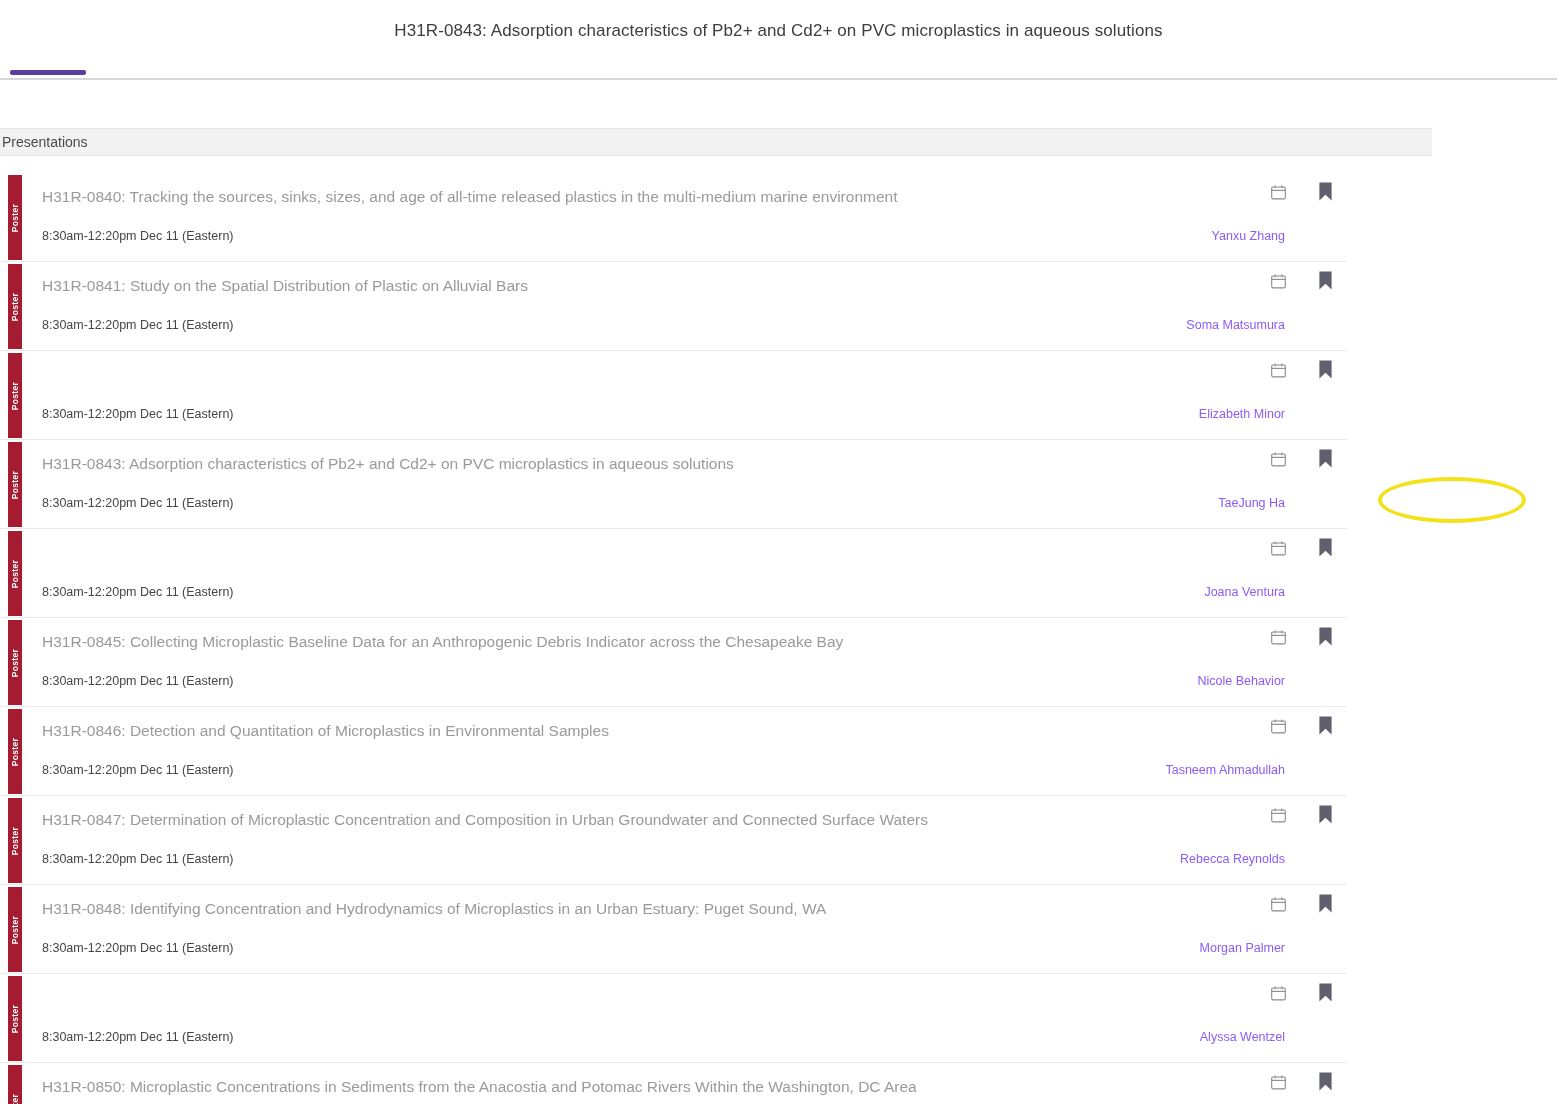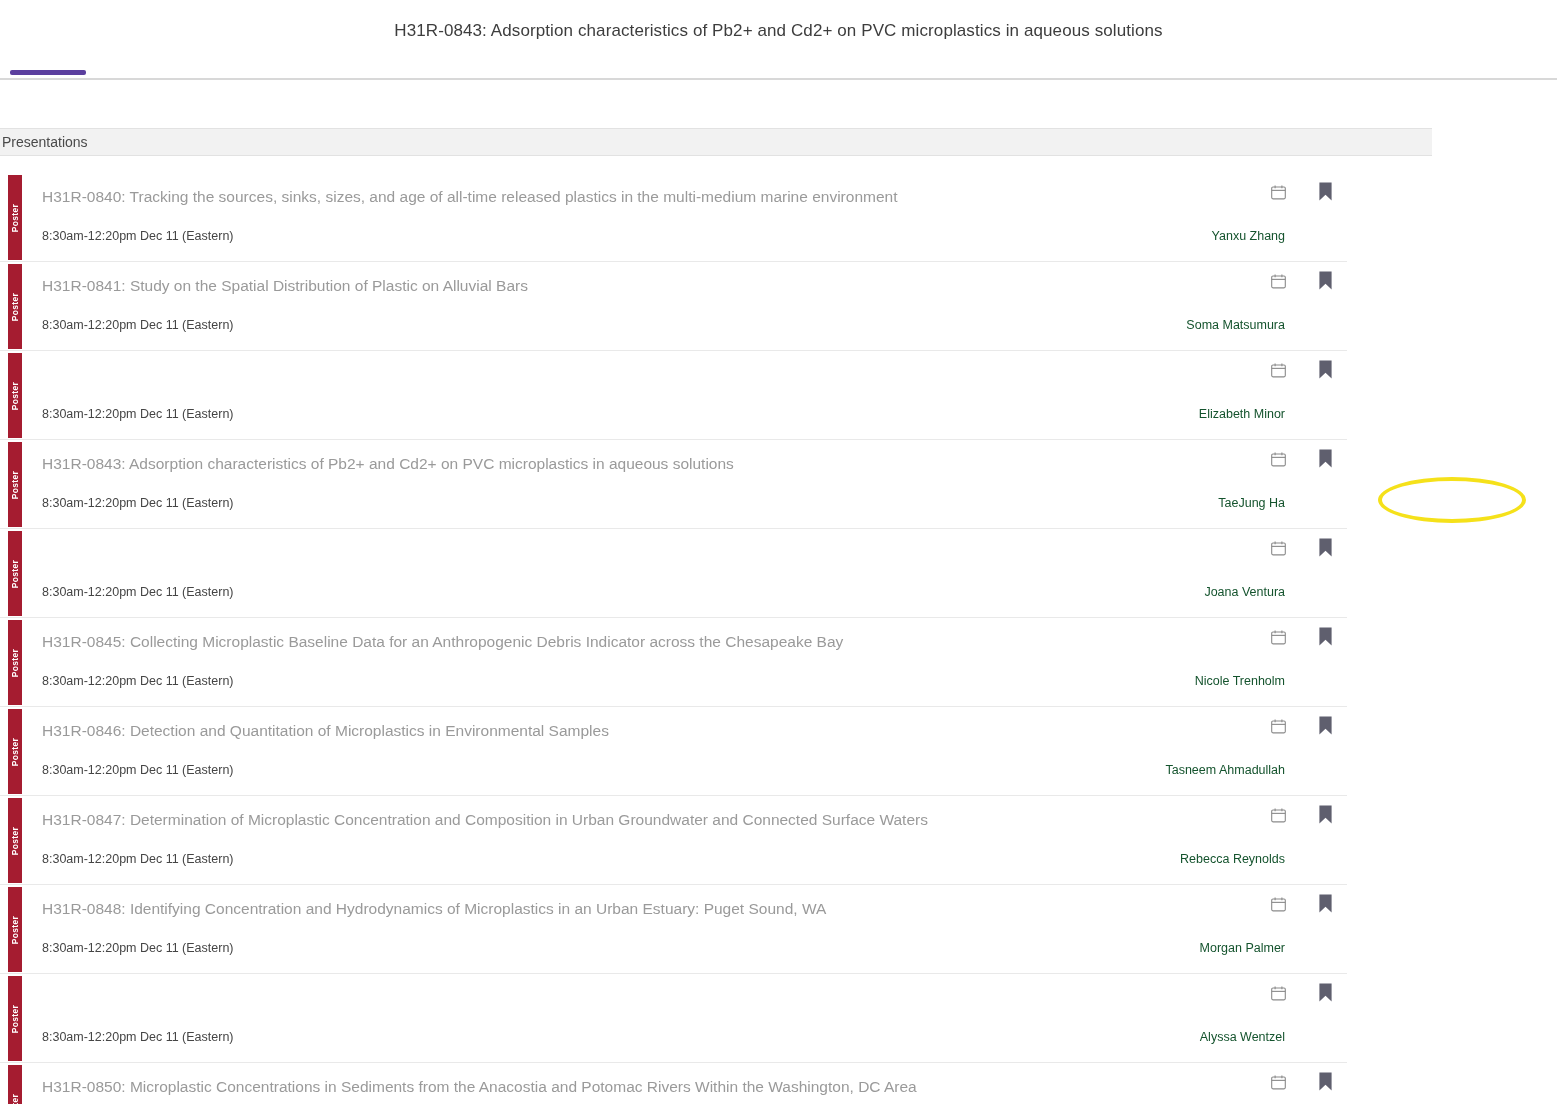--- a/index.html
+++ b/index.html
@@ -65,21 +65,21 @@
     position: absolute; left: 42px; top: 15px; right: 180px;
     font-size: 15.5px; color: #9a9a9a; white-space: nowrap; overflow: hidden;
     text-overflow: ellipsis;
   }
   .row-time {
     position: absolute; left: 42px; top: 56px;
     font-size: 12.5px; color: #454545;
   }
   .row-author {
     position: absolute; right: 62px; top: 56px;
-    font-size: 12.5px; color: #14532d; text-align: left;
+    font-size: 12.5px; color: #8b5cf6; text-align: left;
   }
   .cal-icon {
     position: absolute; right: 60px; top: 11px;
     width: 17px; height: 17px;
   }
   .bm-icon {
     position: absolute; right: 14px; top: 8px;
     width: 15px; height: 21px;
   }
 
@@ -189,21 +189,21 @@
         <div class="bm-icon"><svg viewBox="0 0 16 22" width="15" height="21">
             <path d="M1.5 1.5 H14.5 V20.5 L8 14.5 L1.5 20.5 Z" fill="#5f5f6e"></path>
           </svg></div>
       </div>
       <div class="row">
         <div class="type-stripe">
           <span>Poster</span>
         </div>
         <div class="row-title">H31R-0845: Collecting Microplastic Baseline Data for an Anthropogenic Debris Indicator across the Chesapeake Bay</div>
         <div class="row-time">8:30am-12:20pm Dec 11 (Eastern)</div>
-        <div class="row-author">Nicole Trenholm</div>
+        <div class="row-author">Nicole Behavior</div>
         <div class="cal-icon"><svg viewBox="0 0 20 20" width="17" height="17" fill="none" stroke="#8a8a8a" stroke-width="1.3">
             <rect x="2" y="3.5" width="16" height="14" rx="1.5"></rect>
             <line x1="2" y1="7.5" x2="18" y2="7.5"></line>
             <line x1="6" y1="1.8" x2="6" y2="5"></line>
             <line x1="14" y1="1.8" x2="14" y2="5"></line>
           </svg></div>
         <div class="bm-icon"><svg viewBox="0 0 16 22" width="15" height="21">
             <path d="M1.5 1.5 H14.5 V20.5 L8 14.5 L1.5 20.5 Z" fill="#5f5f6e"></path>
           </svg></div>
       </div>

